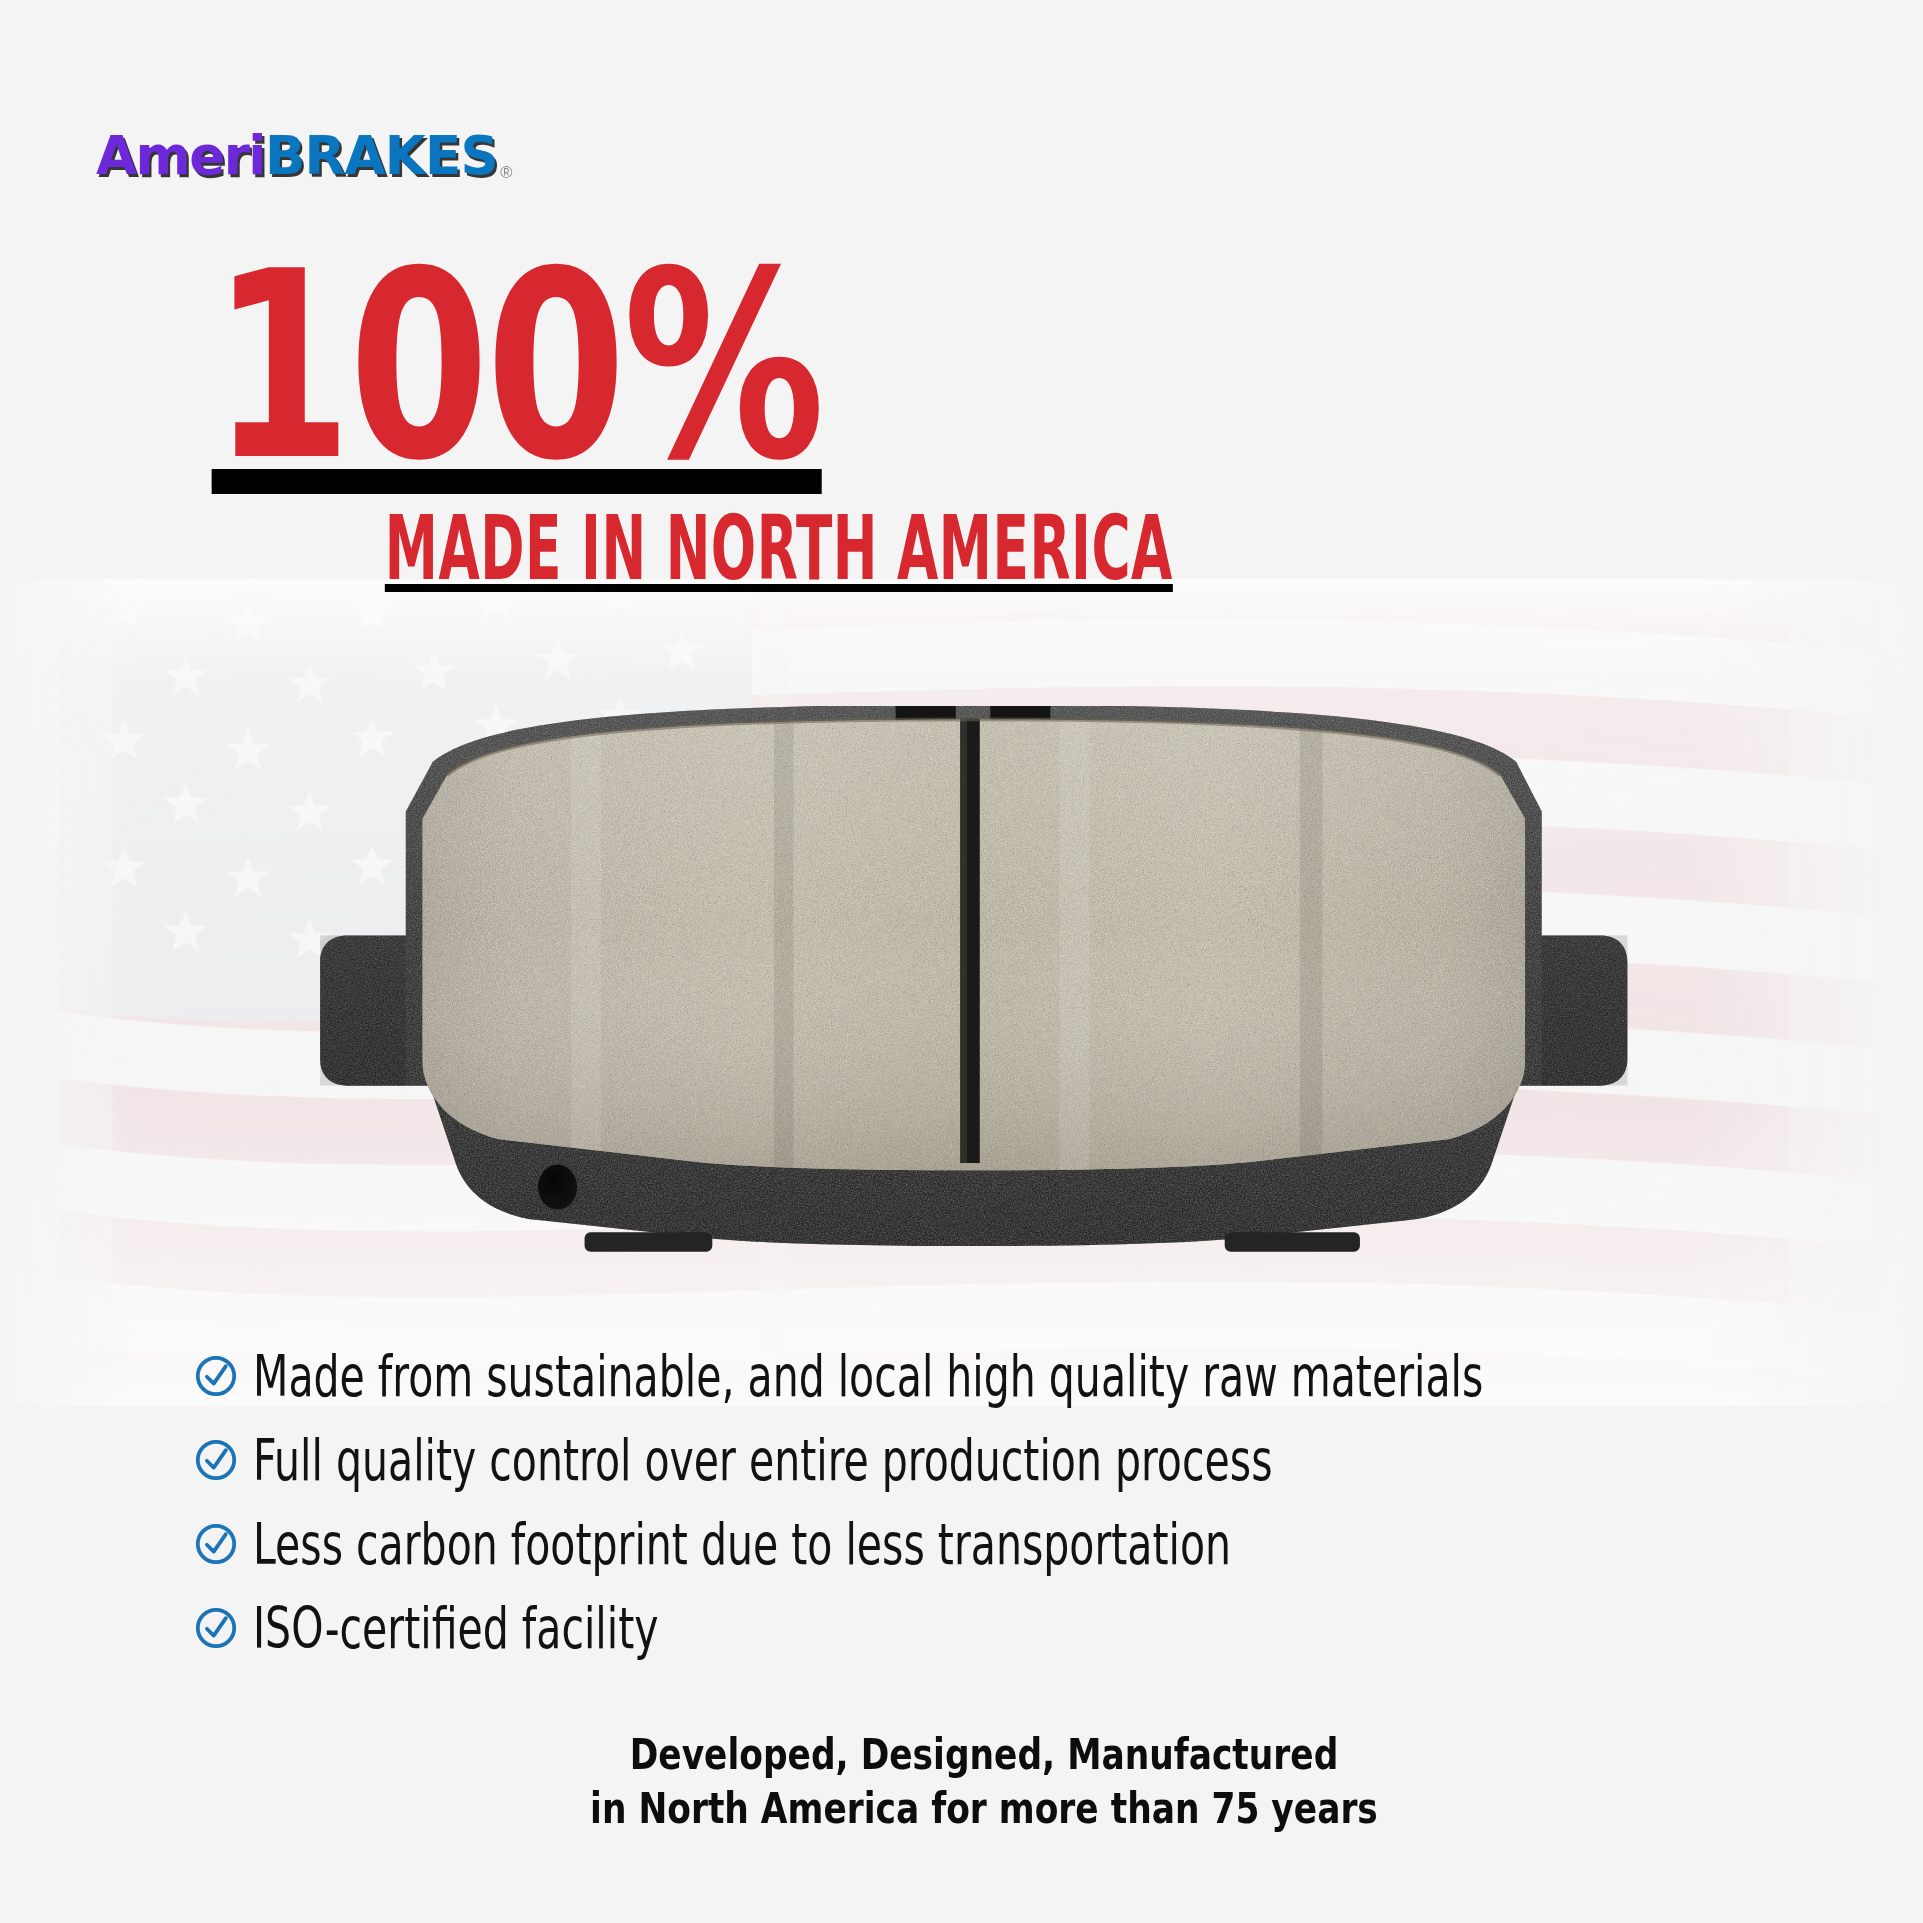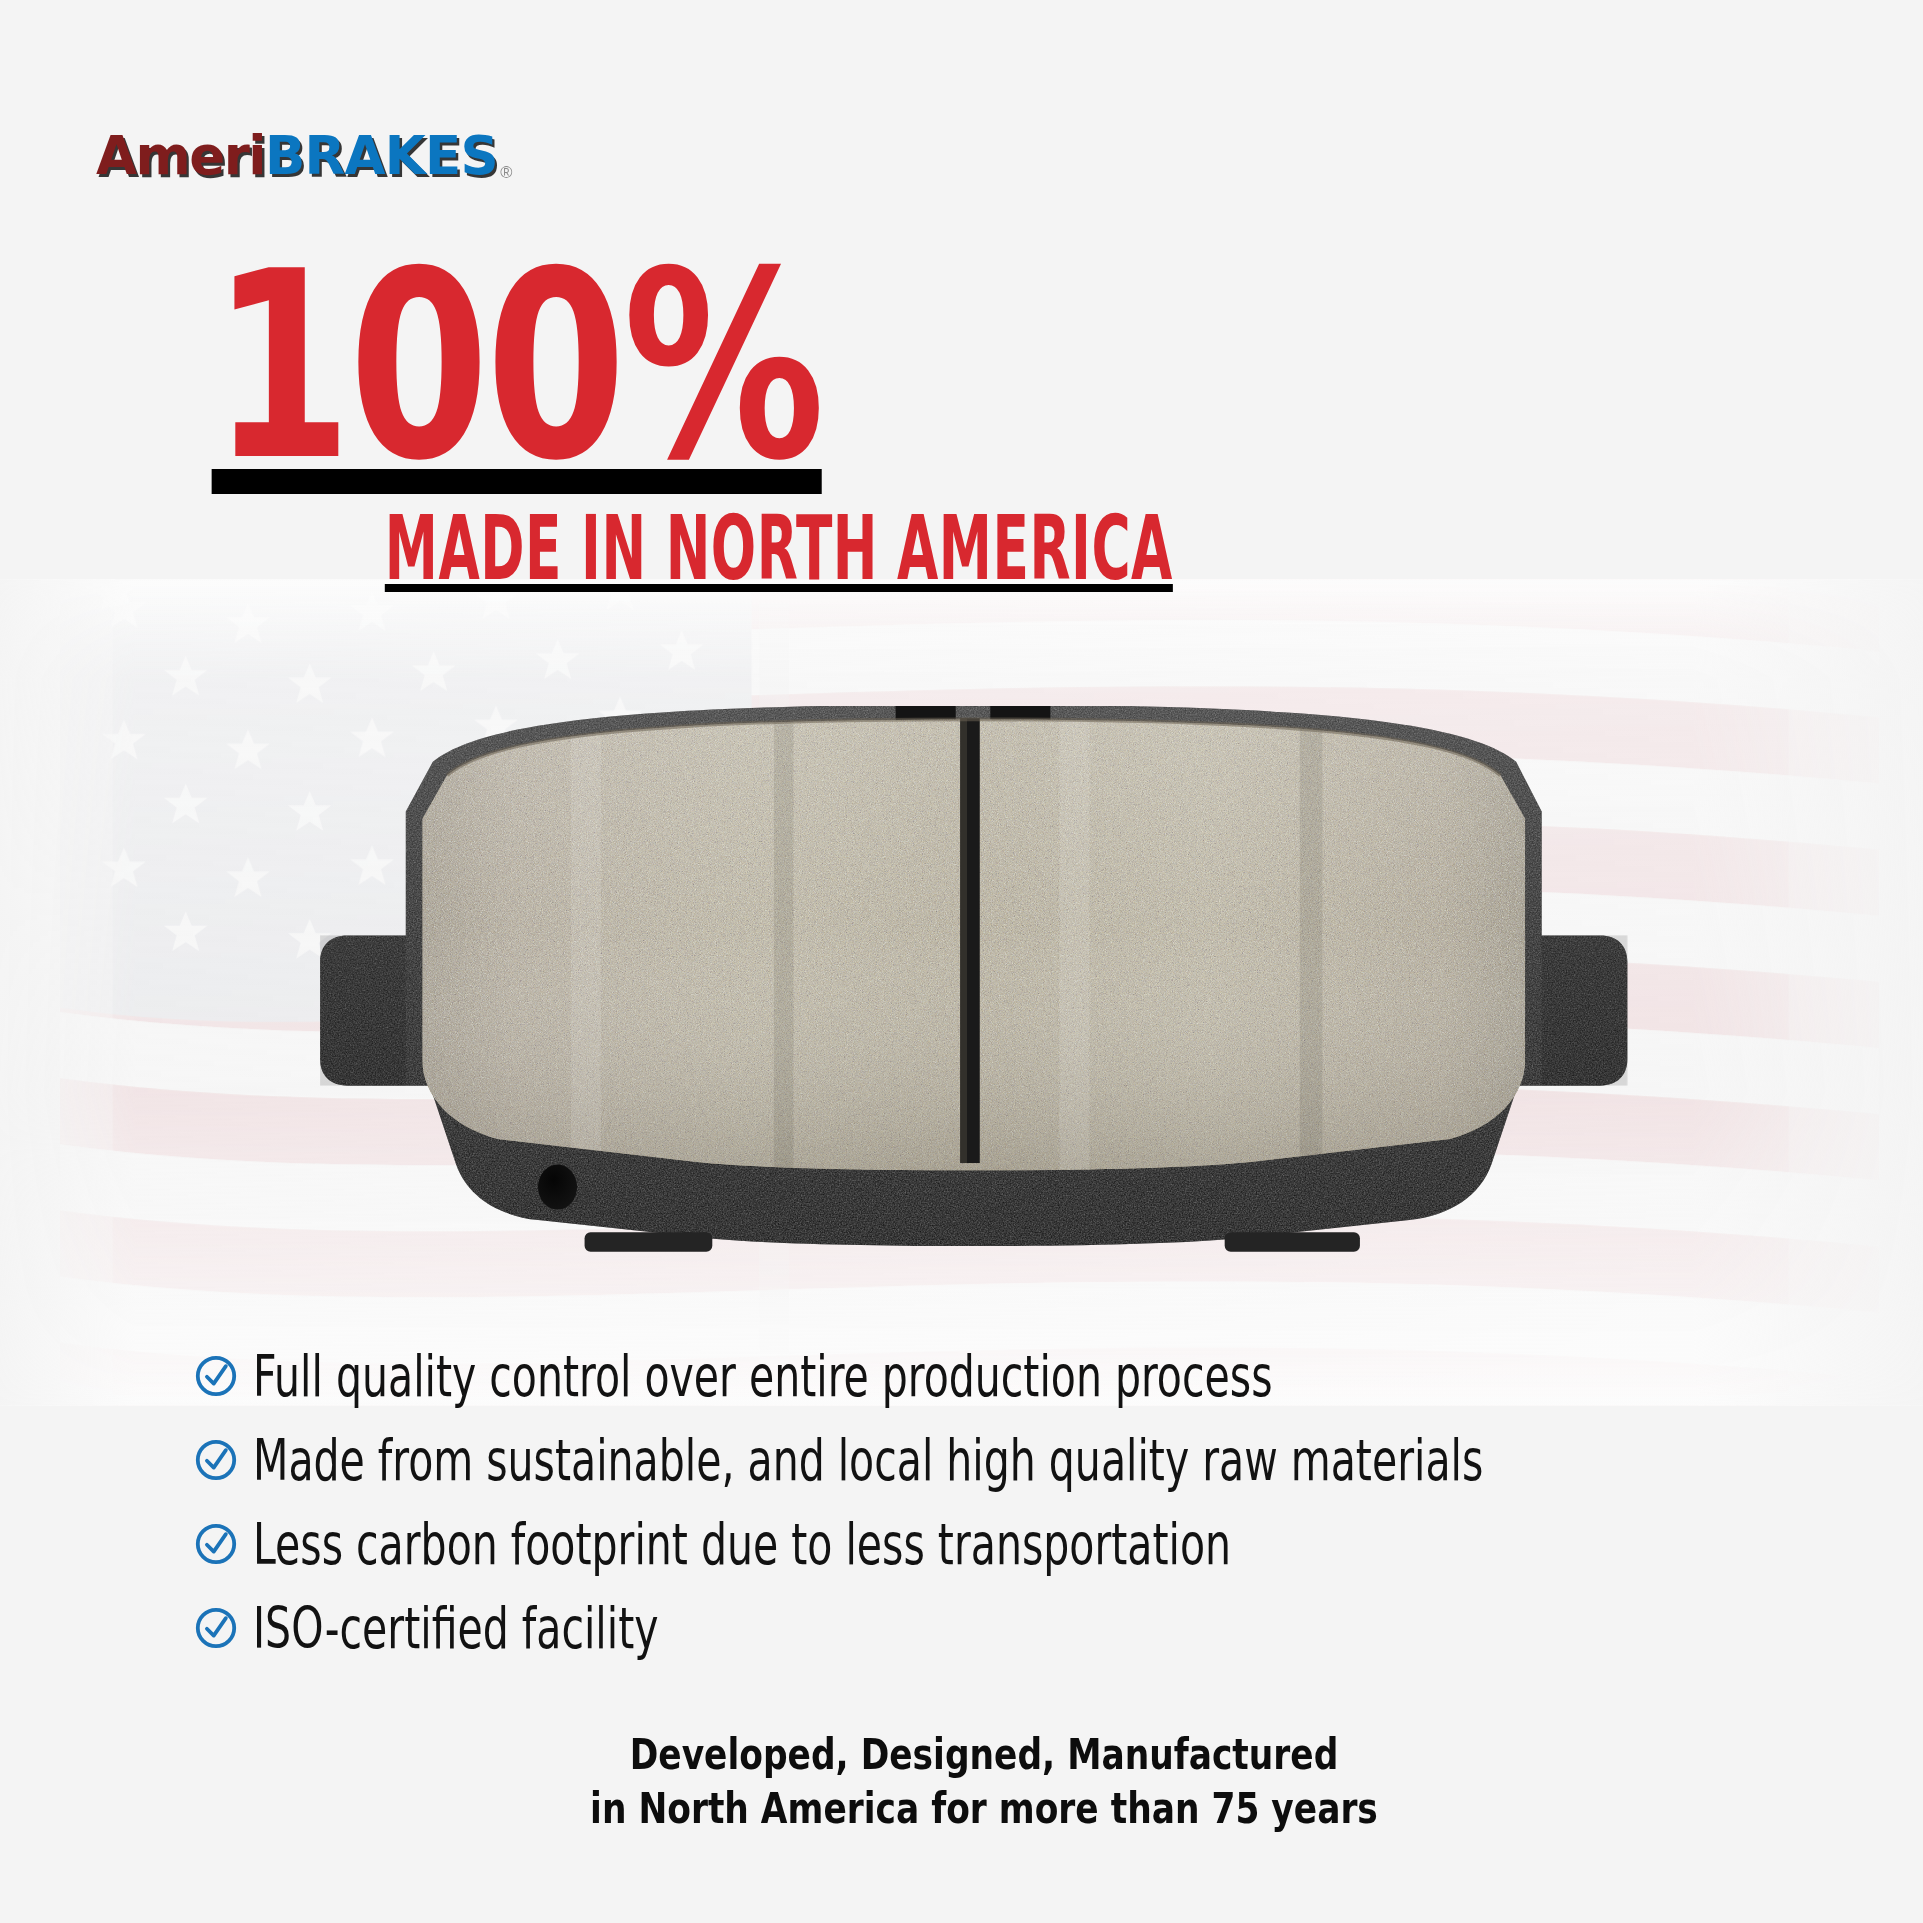--- a/index.html
+++ b/index.html
@@ -30,21 +30,21 @@
   }
   .logo-word {
     display: inline-block;
     font-family: "DejaVu Sans", sans-serif;
     font-weight: bold;
     font-size: 53px;
     letter-spacing: -1.5px;
     line-height: 1;
     text-shadow: 2.3px 3px 0 rgba(20,20,20,0.85);
   }
-  .logo-ameri { color: #7f1d1d; font-style: normal; }
+  .logo-ameri { color: #6d28d9; font-style: normal; }
   .logo-brakes {
     color: #0b76c0;
     letter-spacing: -0.8px;
     transform: scaleY(1.02);
   }
   .logo-reg {
     display: inline-block;
     vertical-align: top;
     color: #8a8a8a;
     font-size: 16.5px;
@@ -485,31 +485,31 @@
 
   <div id="features">
 
     <div class="feature-row">
       <span class="check-icon">
         <svg width="44" height="44" viewBox="0 0 58 58" xmlns="http://www.w3.org/2000/svg">
           <circle cx="29" cy="29" r="24" fill="none" stroke="#1b73b8" stroke-width="5"></circle>
           <path d="M17 30 L26 39 L42 16" fill="none" stroke="#1b73b8" stroke-width="5" stroke-linecap="round" stroke-linejoin="round"></path>
         </svg>
       </span>
-      <span class="feature-text">Full quality control over entire production process</span>
+      <span class="feature-text">Made from sustainable, and local high quality raw materials</span>
     </div>
 
     <div class="feature-row">
       <span class="check-icon">
         <svg width="44" height="44" viewBox="0 0 58 58" xmlns="http://www.w3.org/2000/svg">
           <circle cx="29" cy="29" r="24" fill="none" stroke="#1b73b8" stroke-width="5"></circle>
           <path d="M17 30 L26 39 L42 16" fill="none" stroke="#1b73b8" stroke-width="5" stroke-linecap="round" stroke-linejoin="round"></path>
         </svg>
       </span>
-      <span class="feature-text">Made from sustainable, and local high quality raw materials</span>
+      <span class="feature-text">Full quality control over entire production process</span>
     </div>
 
     <div class="feature-row">
       <span class="check-icon">
         <svg width="44" height="44" viewBox="0 0 58 58" xmlns="http://www.w3.org/2000/svg">
           <circle cx="29" cy="29" r="24" fill="none" stroke="#1b73b8" stroke-width="5"></circle>
           <path d="M17 30 L26 39 L42 16" fill="none" stroke="#1b73b8" stroke-width="5" stroke-linecap="round" stroke-linejoin="round"></path>
         </svg>
       </span>
       <span class="feature-text">Less carbon footprint due to less transportation</span>

